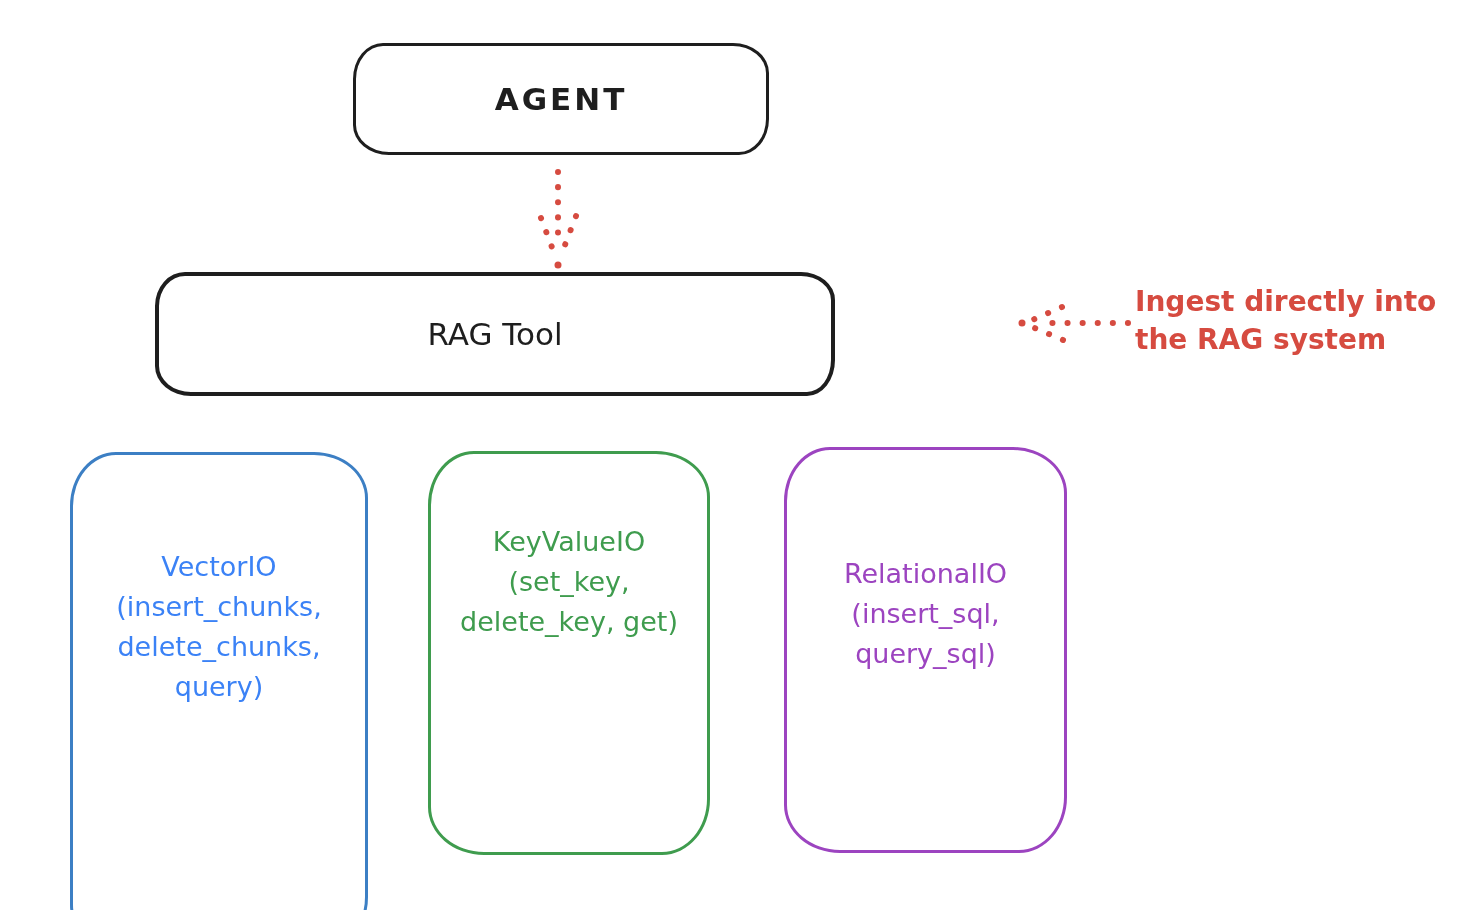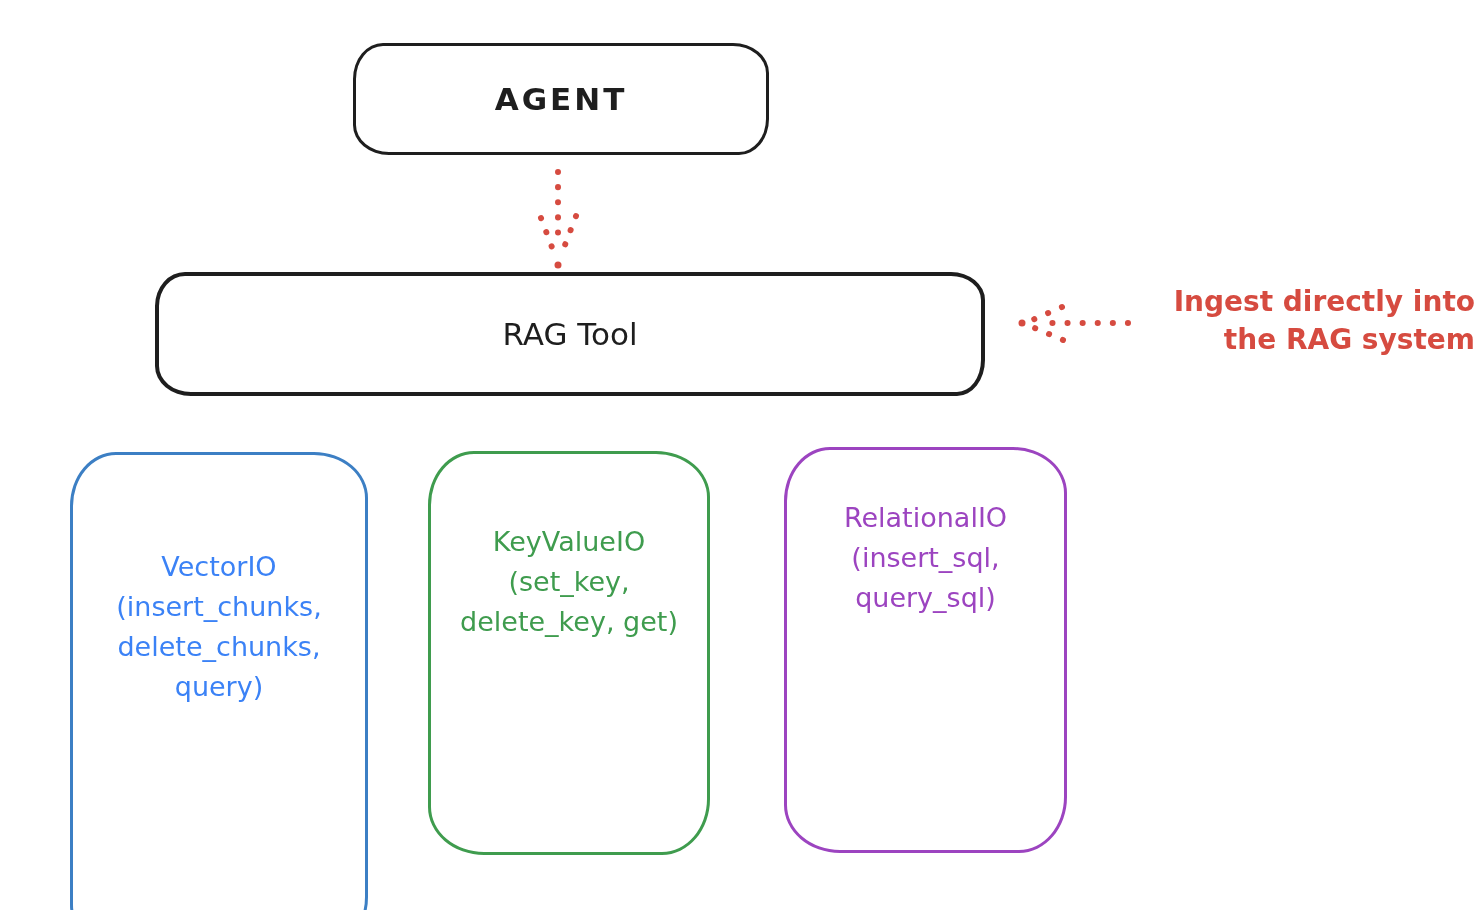--- a/index.html
+++ b/index.html
@@ -28,21 +28,21 @@
   #agent-box {
     left: 353px; top: 43px;
     width: 416px; height: 112px;
     border-radius: 30px 36px 30px 36px / 36px 30px 36px 30px;
     font-size: 31px;
     font-weight: bold;
     letter-spacing: 3px;
   }
   #rag-box {
     left: 155px; top: 272px;
-    width: 830px; height: 124px;
+    width: 680px; height: 124px;
     border-width: 4px;
     border-radius: 30px 34px 28px 36px / 34px 28px 36px 30px;
     font-size: 31px;
     font-weight: 500;
   }
   .card {
     position: absolute;
     box-sizing: border-box;
     background: #ffffff;
     border-style: solid;
@@ -71,30 +71,30 @@
     left: 428px; top: 451px;
     width: 282px; height: 404px;
     color: #3f9c4e; border-color: #3f9c4e;
   }
   #card-keyvalue .card-body { padding-top: 68px; }
   #card-relational {
     left: 784px; top: 447px;
     width: 283px; height: 406px;
     color: #9c44c0; border-color: #9c44c0;
   }
-  #card-relational .card-body { padding-top: 48px; }
+  #card-relational .card-body { padding-top: 104px; }
   #ingest-note {
     position: absolute;
     left: 1135px; top: 283px;
     width: 340px;
     color: #d64b40;
     font-size: 28px;
     line-height: 38px;
     font-weight: bold;
-    text-align: right;
+    text-align: left;
     white-space: pre-line;
   }
   #arrow-layer {
     position: absolute;
     left: 0; top: 0;
     width: 1484px; height: 910px;
     pointer-events: none;
   }
   .dotted-arrow {
     stroke: #d64b40;

